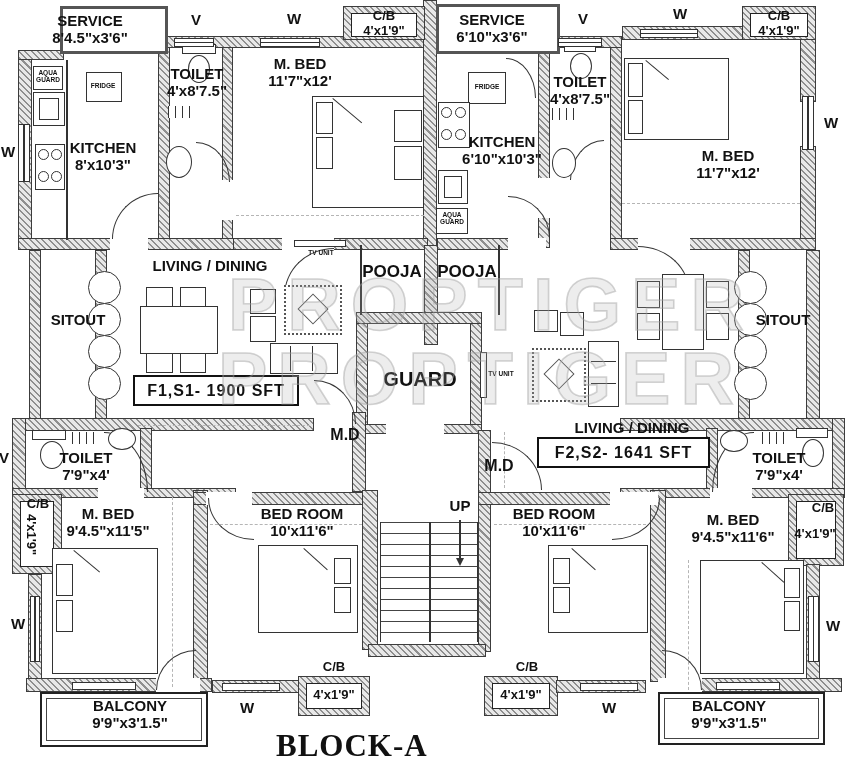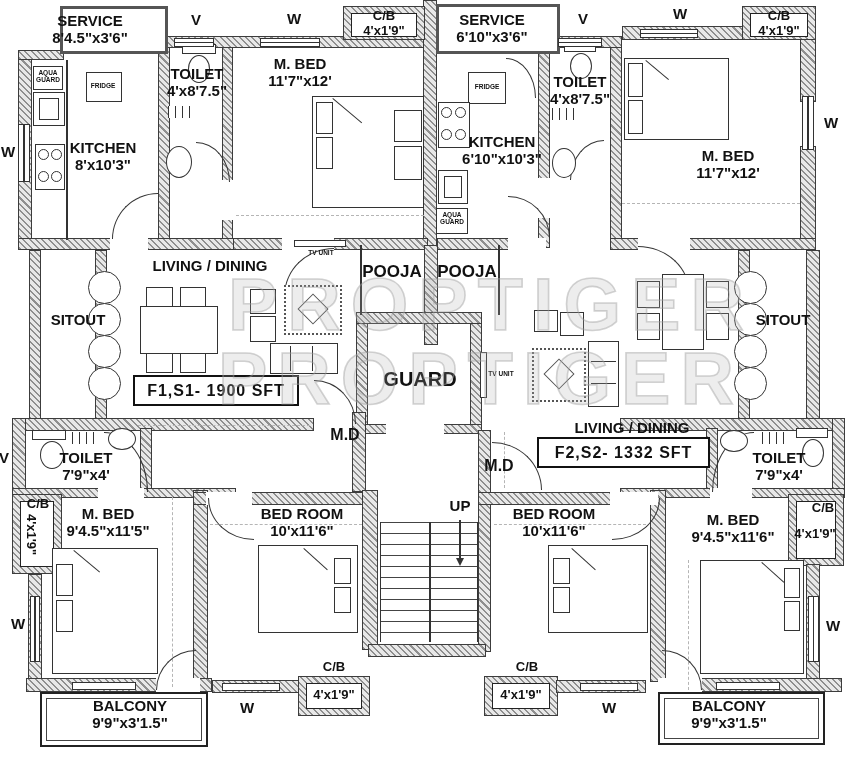--- a/index.html
+++ b/index.html
@@ -369,21 +369,21 @@
   <div class="lbl f16" style="left:345px;top:426px">
     <div>M.D</div>
   </div>
   <div class="lbl f16" style="left:499px;top:457px">
     <div>M.D</div>
   </div>
   <div class="abox" style="left:133px;top:375px;width:166px;height:31px">
     <span>F1,S1- 1900 SFT</span>
   </div>
   <div class="abox" style="left:537px;top:437px;width:173px;height:31px">
-    <span>F2,S2- 1332 SFT</span>
+    <span>F2,S2- 1641 SFT</span>
   </div>
   <div class="lbl" style="left:86px;top:450px">
     <div>TOILET</div>
     <div>7'9"x4'</div>
   </div>
   <div class="lbl" style="left:779px;top:450px">
     <div>TOILET</div>
     <div>7'9"x4'</div>
   </div>
   <div class="lbl f13" style="left:38px;top:497px">
@@ -466,14 +466,15 @@
   <div class="lbl" style="left:609px;top:700px">
       <div>W</div>
     </div>
   <div class="lbl" style="left:833px;top:618px">
       <div>W</div>
     </div>
 
   <div class="wm" style="left:228px;top:262px">PROPTIGER</div>
   <div class="wm" style="left:218px;top:336px">PROPTIGER</div>
 
+  <div class="title" style="left:276px;top:728px">BLOCK-A</div>
 
 </div>
 
 </body></html>

